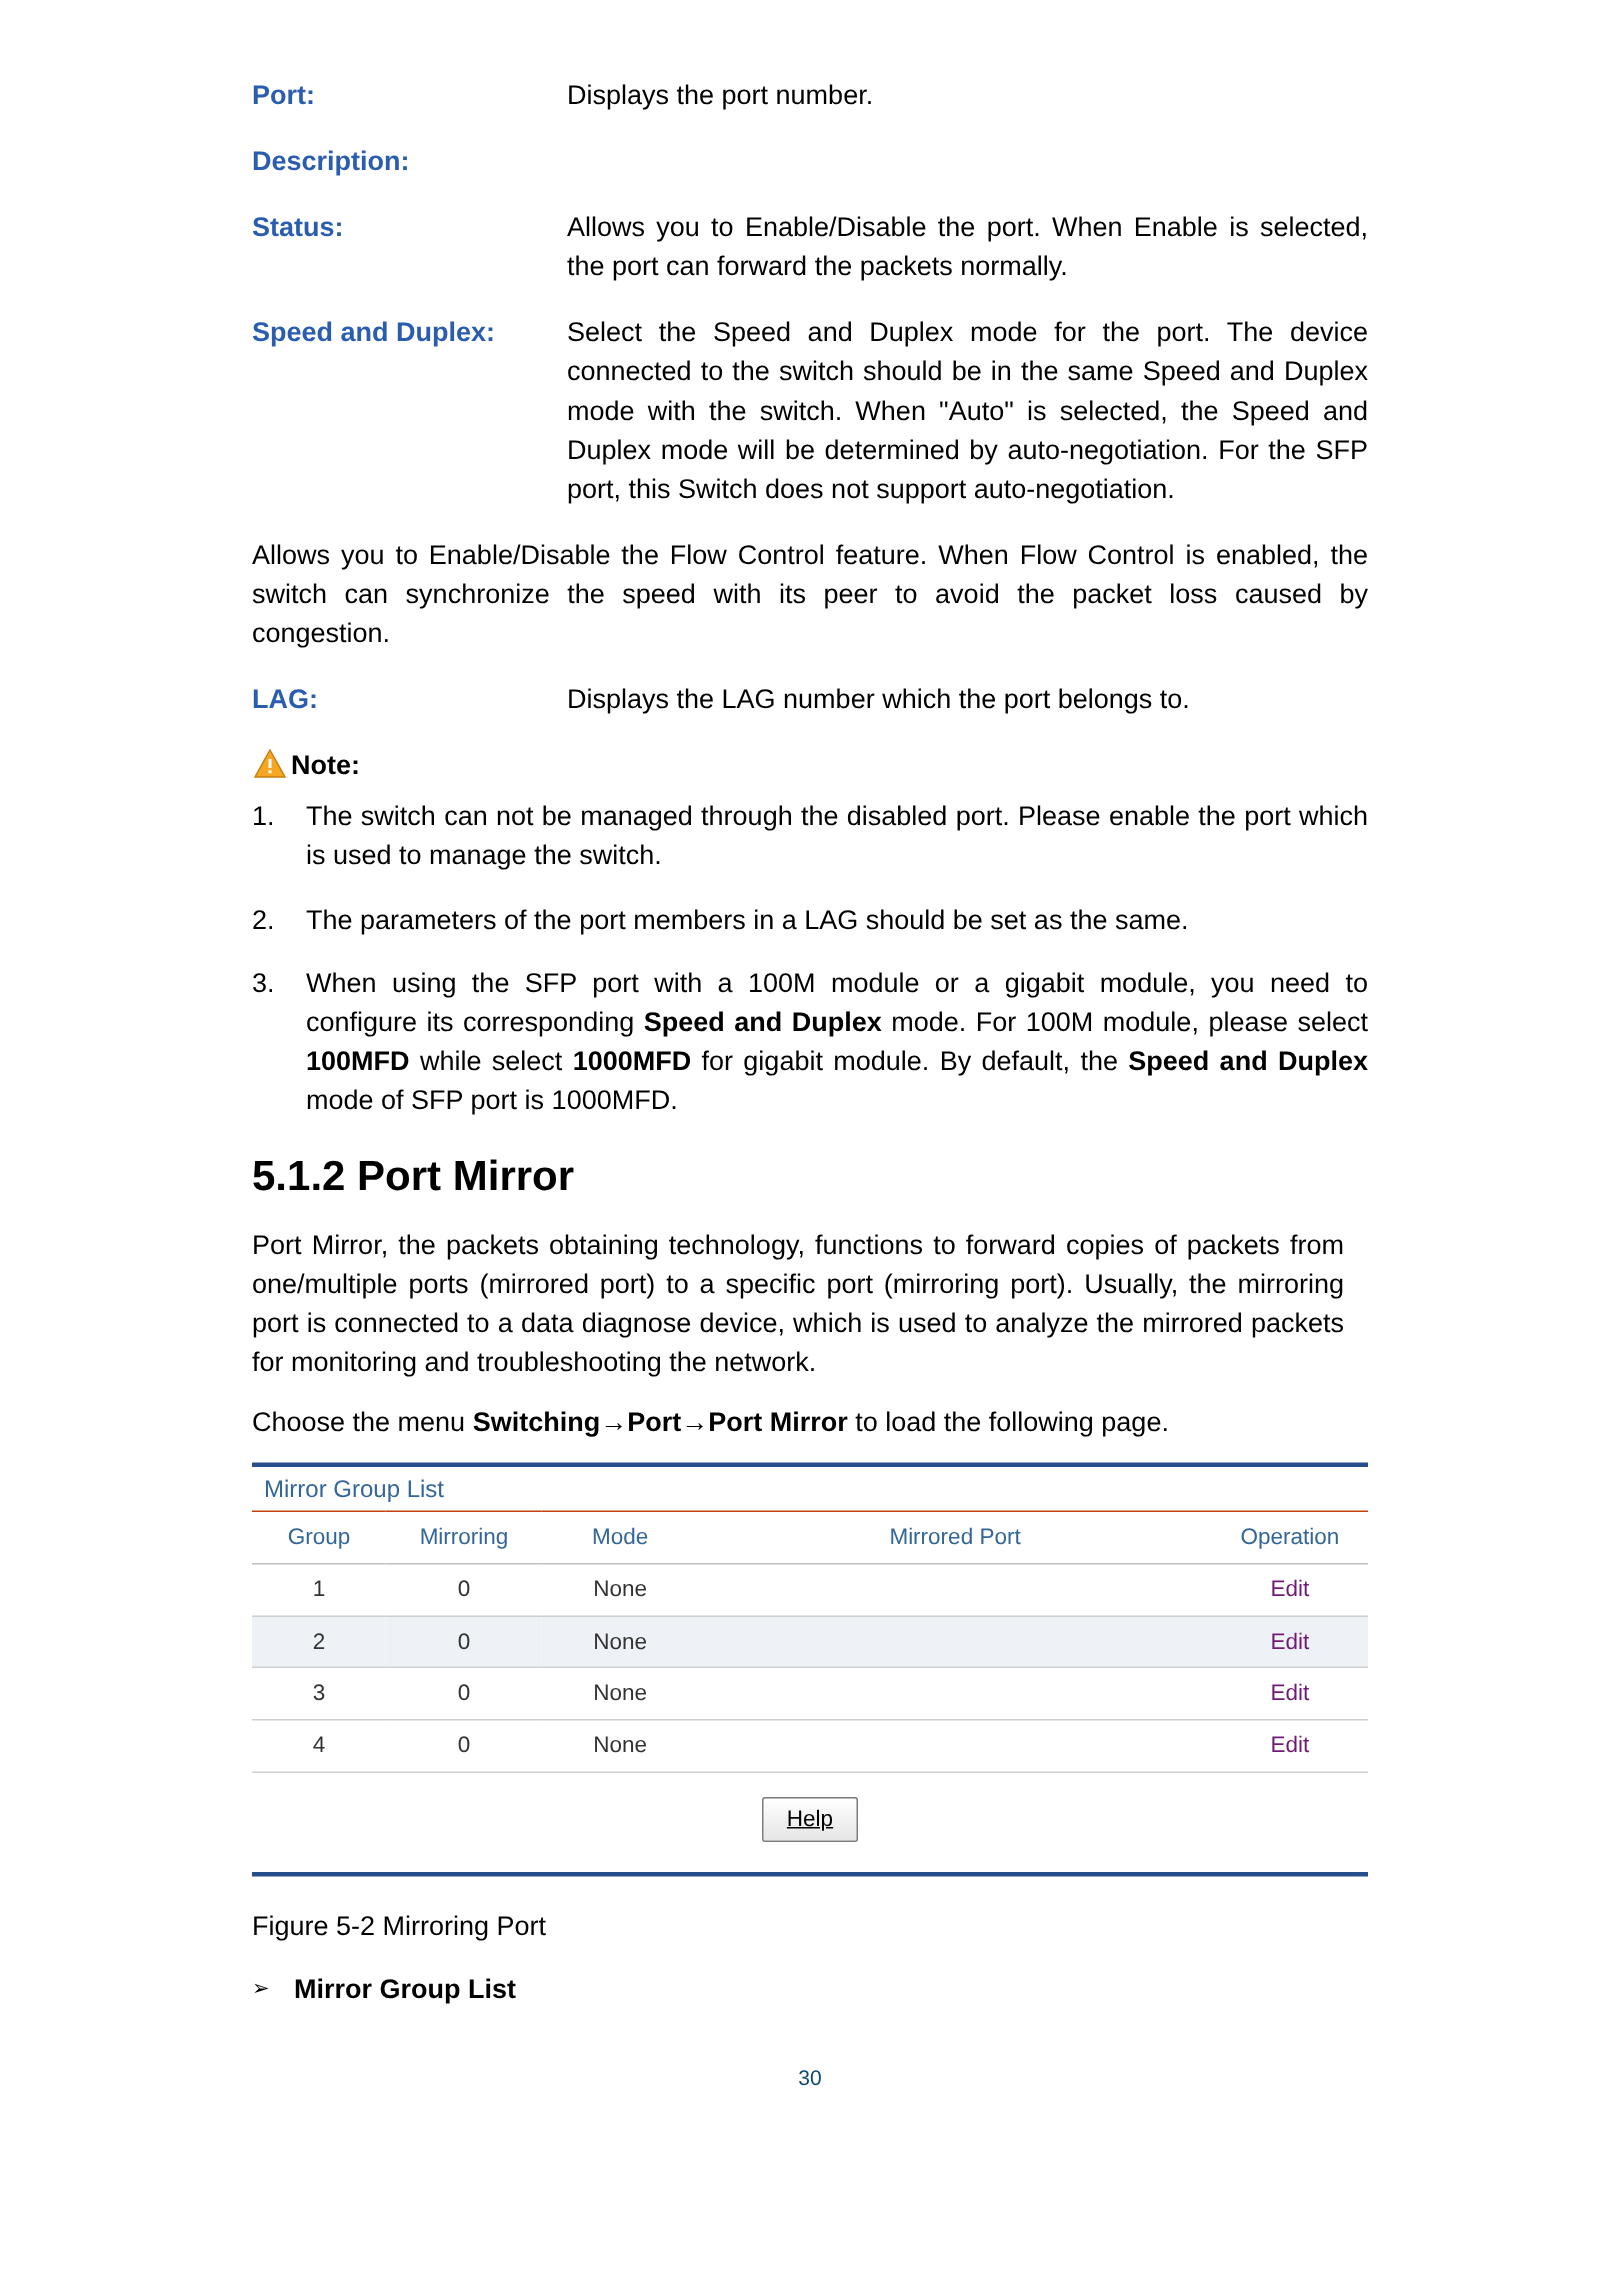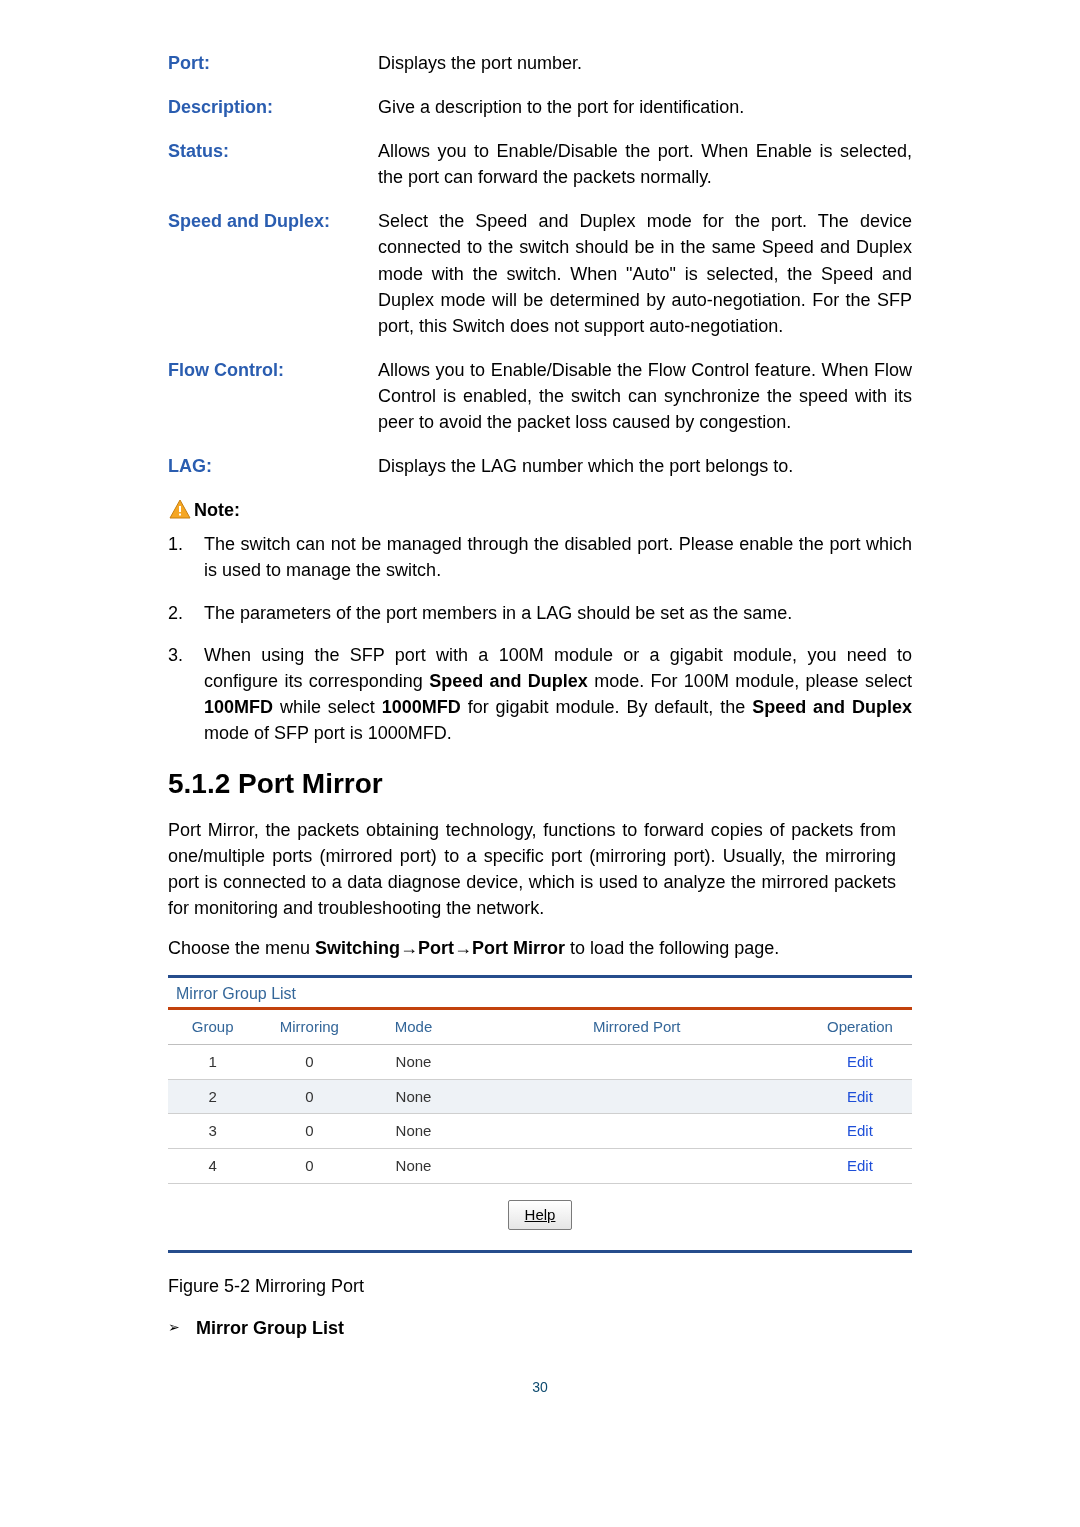--- a/index.html
+++ b/index.html
@@ -59,32 +59,32 @@
   table.mg{
     width:100%;
     border-collapse:collapse;
     font-size:15px;
   }
   table.mg th{
     font-weight:normal;
     text-align:center;
     color:#336699;
     padding:6px 6px;
-    border-top:3px solid #c2410c;
+    border-top:1px solid #c2410c;
     border-bottom:1px solid #bfbfbf;
     background:#fff;
   }
   table.mg td{
     text-align:center;
     padding:6px 6px;
     border-bottom:1px solid #cfcfcf;
     color:#333;
   }
   table.mg tr.alt td{background:#eef2f6;}
-  .op-link{color:#1d4ed8;}
+  .op-link{color:#701a75;}
 
   .help-row{text-align:center;padding:16px 0 20px 0;}
   .help-btn{
     display:inline-block;
     border:1px solid #7a7a7a;
     background:linear-gradient(#fff,#e5e5e5);
     padding:3px 16px;
     font-size:15px;
     border-radius:2px;
     text-decoration:underline;
@@ -104,32 +104,30 @@
 
 <div class="page">
 
   <div class="defs">
     <div class="def-row">
       <div class="def-term">Port:</div>
       <div class="def-desc">Displays the port number.</div>
     </div>
     <div class="def-row">
       <div class="def-term">Description:</div>
-      <div class="def-desc">Give a description to the port for identification.</div>
     </div>
     <div class="def-row">
       <div class="def-term">Status:</div>
       <div class="def-desc">Allows you to Enable/Disable the port. When Enable is selected, the port can forward the packets normally.</div>
     </div>
     <div class="def-row">
       <div class="def-term">Speed and Duplex:</div>
       <div class="def-desc">Select the Speed and Duplex mode for the port. The device connected to the switch should be in the same Speed and Duplex mode with the switch. When "Auto" is selected, the Speed and Duplex mode will be determined by auto-negotiation. For the SFP port, this Switch does not support auto-negotiation.</div>
     </div>
     <div class="def-row">
-      <div class="def-term">Flow Control:</div>
       <div class="def-desc">Allows you to Enable/Disable the Flow Control feature. When Flow Control is enabled, the switch can synchronize the speed with its peer to avoid the packet loss caused by congestion.</div>
     </div>
     <div class="def-row">
       <div class="def-term">LAG:</div>
       <div class="def-desc">Displays the LAG number which the port belongs to.</div>
     </div>
   </div>
 
   <div class="note-hdr">
     <span class="note-icon">

